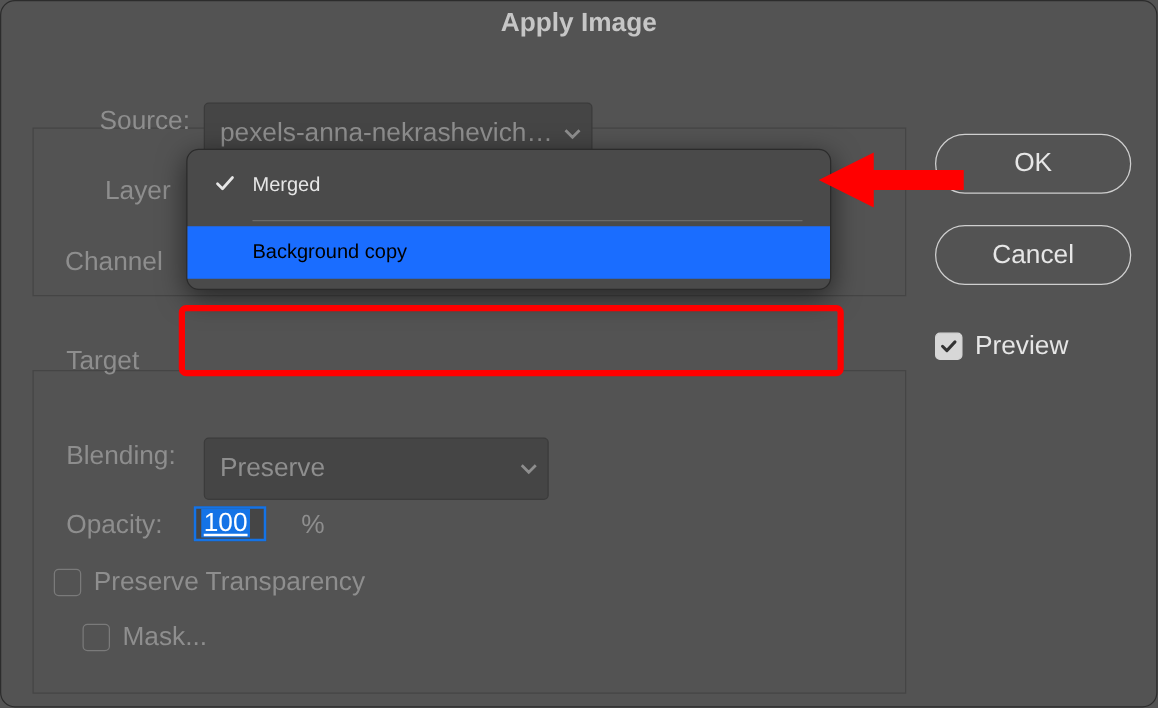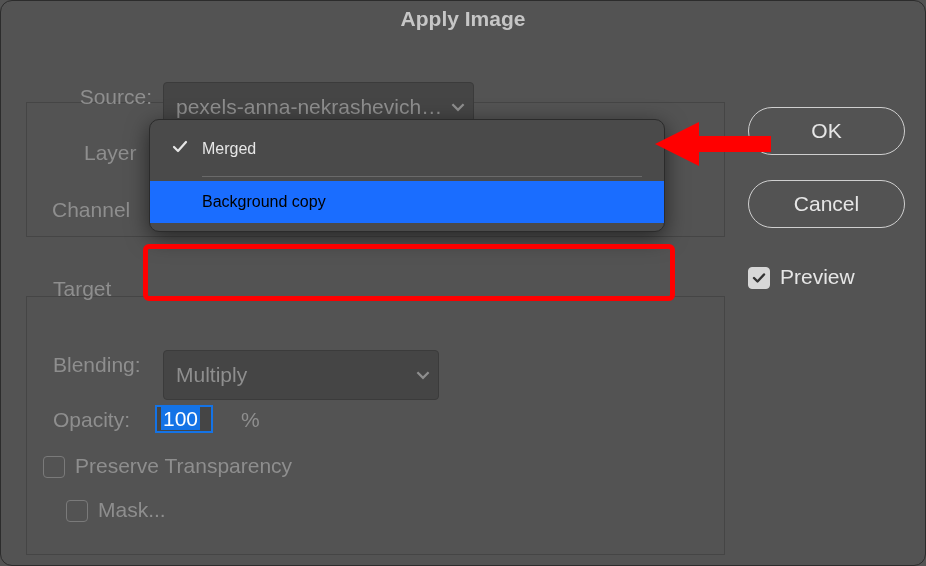--- a/index.html
+++ b/index.html
@@ -51,24 +51,24 @@
     display: inline-block;
     border: 2px solid #1473e6;
     background: #454545;
     color: #fff;
     width: 58px;
     height: 28px;
     line-height: 24px;
     padding: 0 4px;
     text-align: left;
   }
-  .sel { background: #1473e6; }
+  .sel { background: #1473e6; text-decoration: underline; }
   .checkbox {
     display: inline-flex;
-    align-items: flex-end;
+    align-items: center;
     gap: 10px;
   }
   .checkbox-box {
     width: 22px; height: 22px;
     border: 1px solid #7a7a7a;
     border-radius: 4px;
     background: transparent;
     display: inline-flex;
     align-items: center;
     justify-content: center;
@@ -142,21 +142,21 @@
     </span>
   </div>
 
   <div style="position:absolute; left:83px; top:140px;" class="dim">Layer</div>
   <div style="position:absolute; left:51px; top:197px;" class="dim">Channel</div>
 
   <div style="position:absolute; left:52px; top:276px;" class="dim">Target</div>
 
   <div style="position:absolute; left:52px; top:352px;" class="dim">Blending:</div>
   <div class="select dim" style="position:absolute; left:162px; top:349px; width:276px;">
-    <span>Multiply</span>
+    <span>Preserve</span>
     <span class="chevron">
       <svg viewBox="0 0 10 10">
           <path d="M1 3 L5 7 L9 3" stroke="#8e8e8e" stroke-width="1.6" fill="none"></path>
         </svg>
     </span>
   </div>
 
   <div style="position:absolute; left:52px; top:407px;" class="dim">Opacity:</div>
   <div style="position:absolute; left:154px; top:404px;">
     <span class="number-input"><span class="sel" style="padding:0 2px;">100</span></span>

